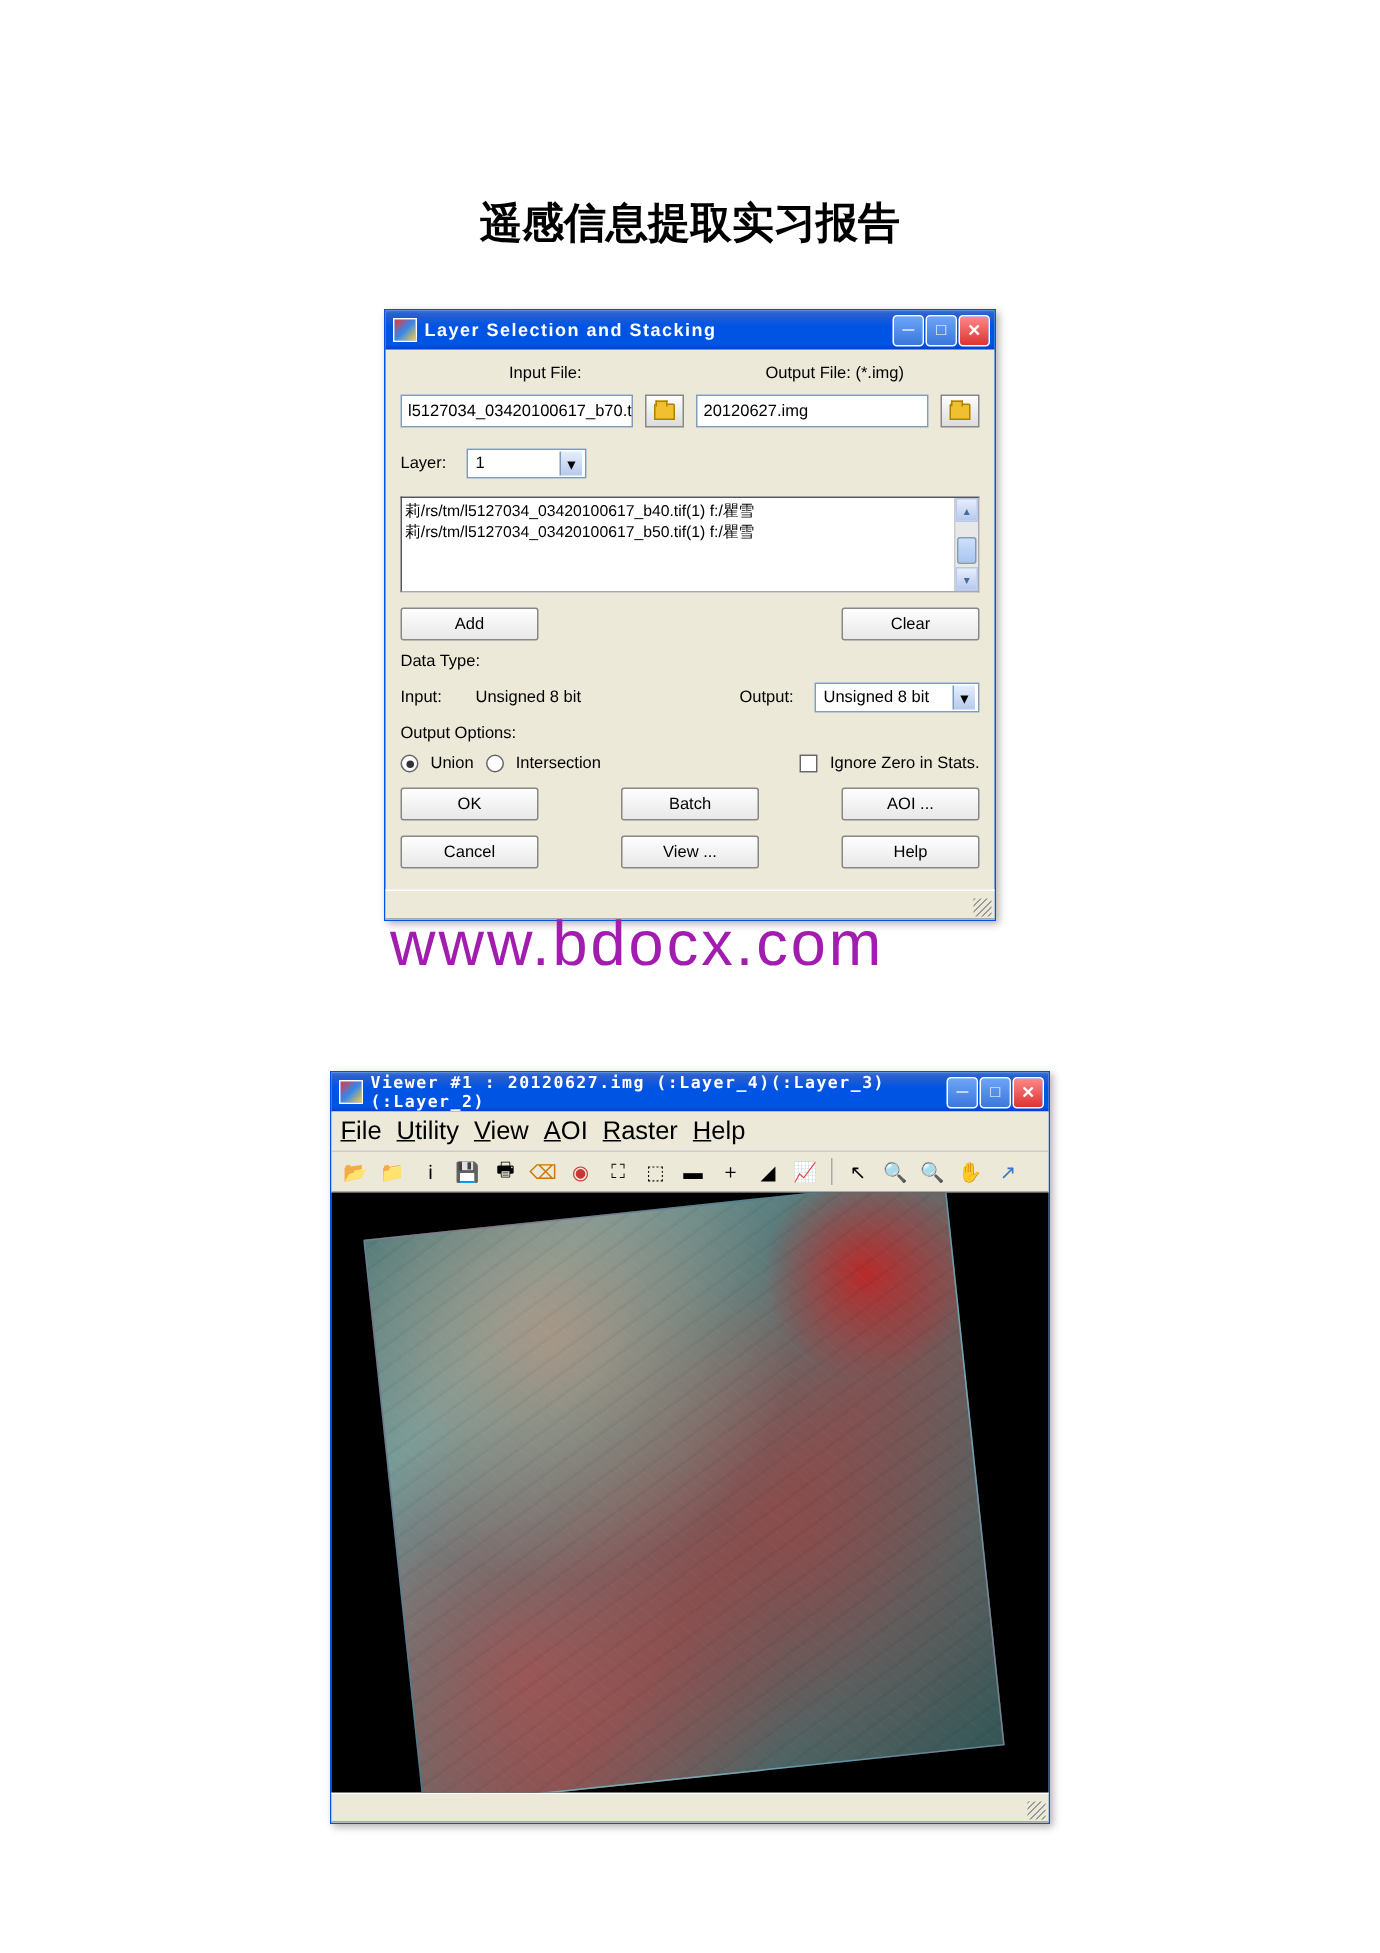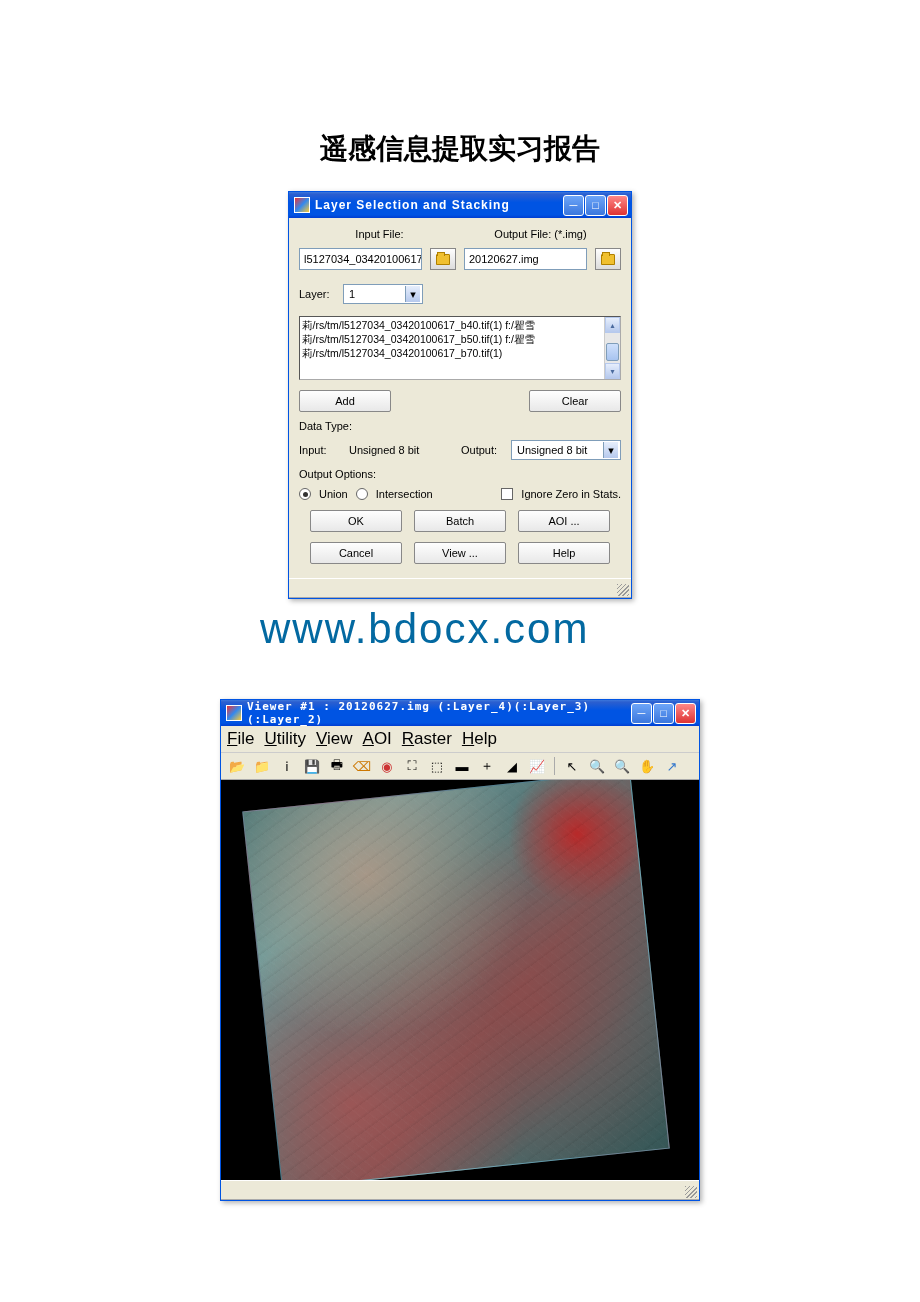--- a/index.html
+++ b/index.html
@@ -7,40 +7,40 @@
       font-family: "Microsoft YaHei", Tahoma, sans-serif;
       background: #fff;
       width: 920px;
       padding-top: 130px;
     }
     .page-title {
       text-align: center;
       font-size: 28px;
       font-weight: bold;
       font-family: "SimSun", serif;
-      margin-bottom: 23px;
+      margin-bottom: 38px;
     }
     .watermark {
       position: absolute;
       top: 605px;
       left: 260px;
       font-size: 42px;
-      color: #0369a1;
+      color: #a21caf;
       letter-spacing: 2px;
       z-index: 100;
       pointer-events: none;
     }
     .window {
       margin: 0 auto 100px auto;
       border: 1px solid #0054e3;
       background: #ece9d8;
       box-shadow: 2px 2px 5px rgba(0,0,0,0.3);
       position: relative;
     }
-    .win1 { width: 344px; }
+    .win1 { width: 408px; }
     .win2 { width: 480px; }
     .titlebar {
       background: linear-gradient(to bottom, #3b77dd 0%, #2c5fcf 8%, #0054e3 40%, #0054e3 88%, #003dd1 100%);
       color: #fff;
       display: flex;
       align-items: center;
       height: 26px;
       padding: 0 3px 0 5px;
       font-size: 12px;
       font-weight: bold;
@@ -138,21 +138,21 @@
     .dt-row { display: flex; align-items: center; gap: 12px; margin-bottom:8px;}
     .dt-row > span { min-width: 38px;}
     .dt-val { flex:1;}
     .opt-row { display: flex; align-items: center; gap: 8px; margin: 8px 0; justify-content: space-between;}
     .radio, .checkbox {
       width: 12px; height: 12px; border: 1px solid #666; background: #fff;
       display: inline-flex; align-items: center; justify-content: center;
     }
     .radio { border-radius: 50%; }
     .radio .dot { width: 5px; height: 5px; background: #333; border-radius: 50%; }
-    .bottom-btns { display: flex; justify-content: center; gap: 12px; margin: 10px 0 6px 0;}
+    .bottom-btns { display: flex; justify-content: space-between; gap: 12px; margin: 10px 0 6px 0;}
     .statusbar { height: 20px; border-top: 1px solid #fff; border-bottom: 1px solid #aaa; background: #ece9d8;}
     .resize-grip {
       position: absolute; right: 2px; bottom: 2px; width: 12px; height: 12px;
       background: repeating-linear-gradient(135deg, #999 0px, #999 1px, transparent 1px, transparent 3px);
     }
     .menubar {
       background: #ece9d8; padding: 3px 6px; font-size: 17px;
       display: flex; gap: 10px; border-bottom: 1px solid #ccc;
     }
     .menubar span { cursor: default;}
@@ -221,21 +221,20 @@
     <div class="layer-row">
       <label>Layer:</label>
       <div class="combo" style="width:80px;">
         <span class="val">1</span>
         <span class="arrow">▾</span>
       </div>
     </div>
     <div class="listbox">
       <div class="line">莉/rs/tm/l5127034_03420100617_b40.tif(1)  f:/瞿雪</div>
       <div class="line">莉/rs/tm/l5127034_03420100617_b50.tif(1)  f:/瞿雪</div>
-      <div class="line">莉/rs/tm/l5127034_03420100617_b70.tif(1)</div>
       <div class="scrollbar">
         <div class="scroll-arrow">▴</div>
         <div class="scroll-track">
           <div class="scroll-thumb"></div>
         </div>
         <div class="scroll-arrow">▾</div>
       </div>
     </div>
     <div class="btn-row">
       <div class="btn">Add</div>

